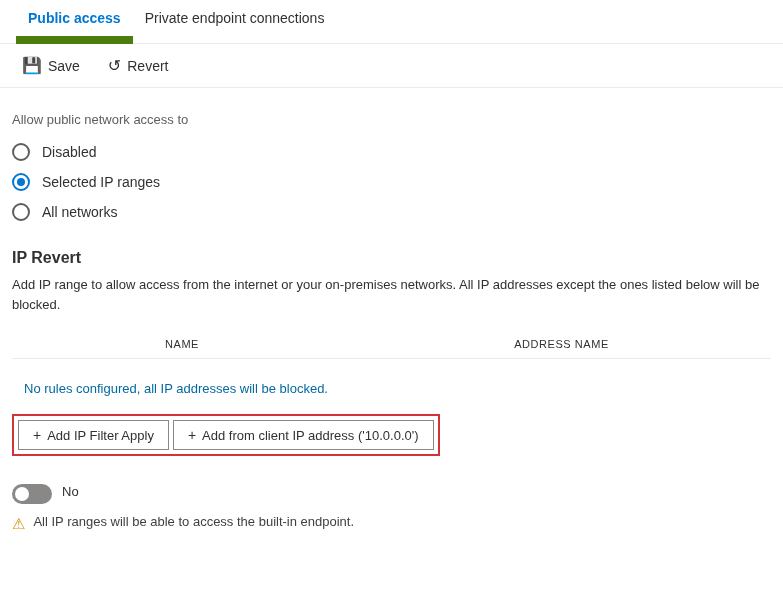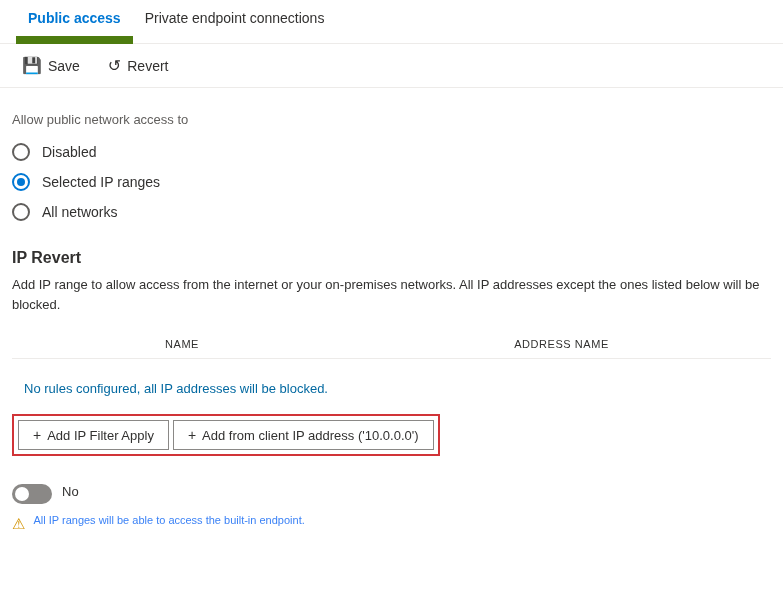--- a/index.html
+++ b/index.html
@@ -212,22 +212,22 @@
       gap: 8px;
       margin-top: 10px;
     }
     .warning-icon {
       color: #d29200;
       font-size: 15px;
       margin-top: 1px;
       flex-shrink: 0;
     }
     .warning-text {
-      font-size: 11px;
-      color: #3b82f6;
+      font-size: 13px;
+      color: #404040;
     }
   </style>
 </head>
 <body>
 
 <div class="tabs">
   <div class="tab active">Public access</div>
   <div class="tab">Private endpoint connections</div>
 </div>
 

